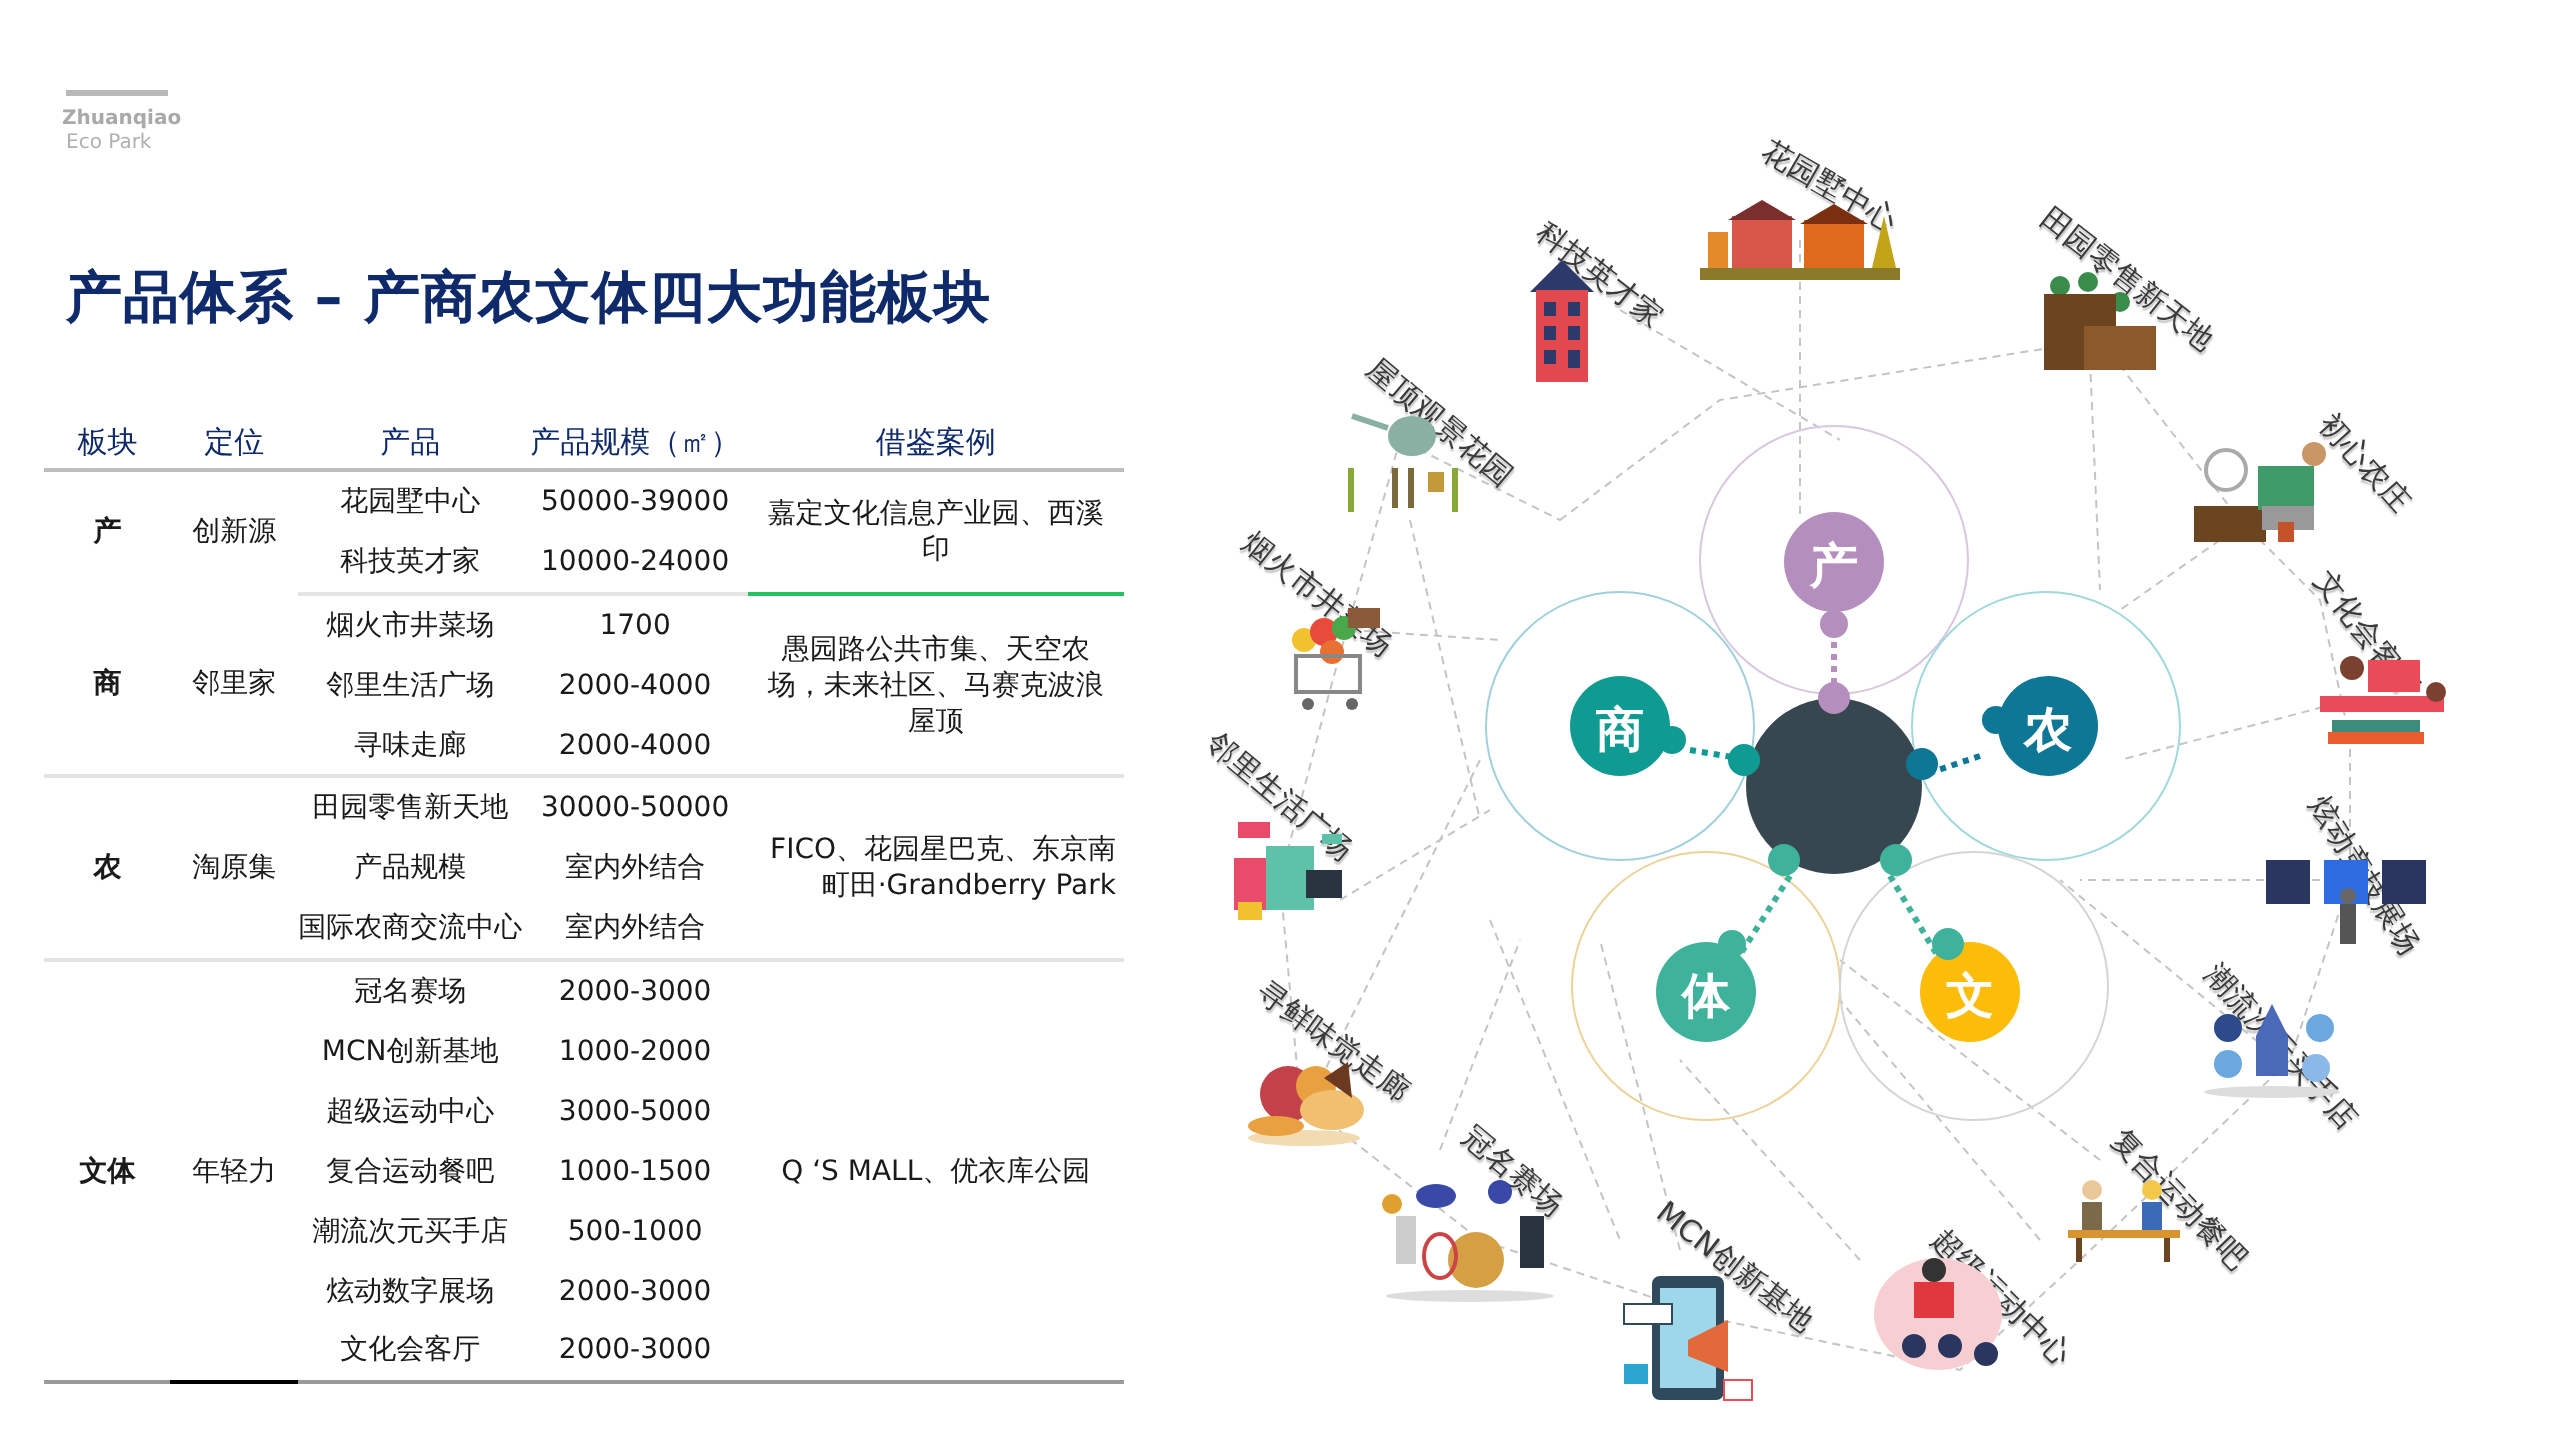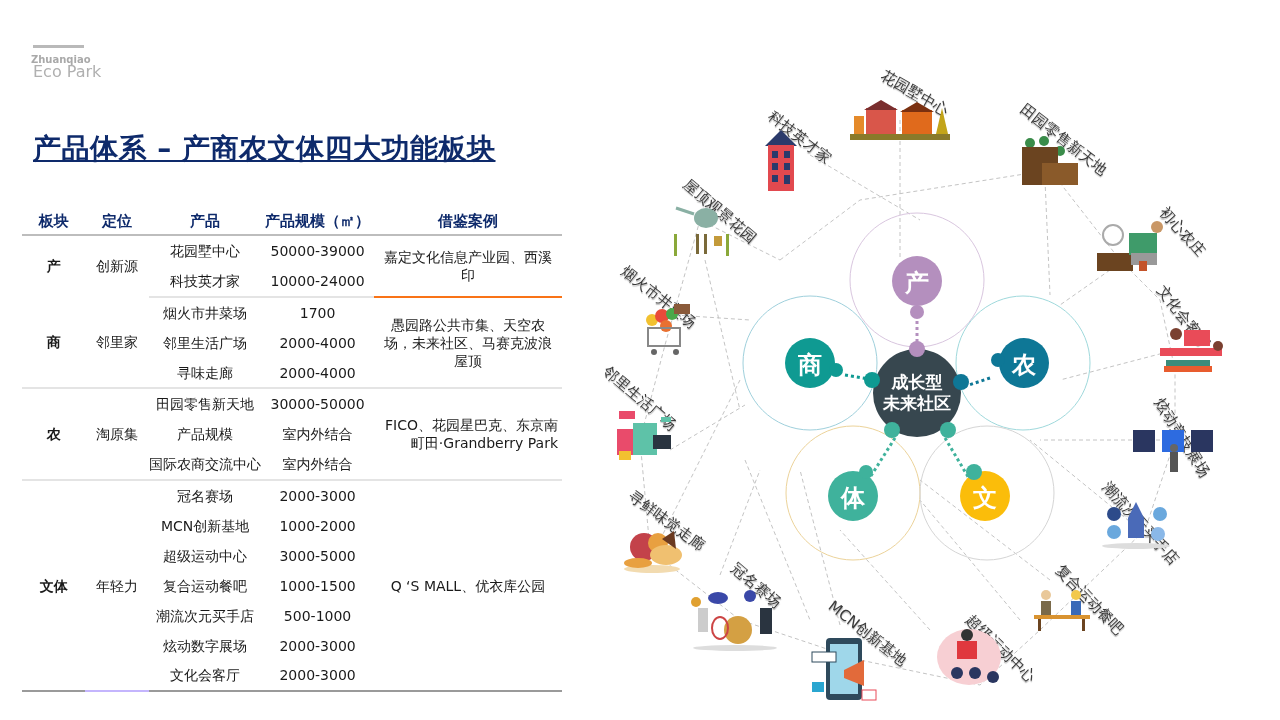--- a/index.html
+++ b/index.html
@@ -1,24 +1,24 @@
 <!DOCTYPE html>
 <html><head>
 <meta charset="utf-8">
 <style>
   html, body { margin:0; padding:0; }
   body { width:1280px; height:720px; background:#ffffff; position:relative; overflow:hidden;
          font-family:"DejaVu Sans","Liberation Sans",sans-serif; color:#1a1a1a; }
   .logo-bar { position:absolute; left:33px; top:45px; width:51px; height:3px; background:#b9b9b9; }
   .logo-l1 { position:absolute; left:31px; top:54px; font-size:10px; font-weight:bold; color:#a9a9a9; line-height:11px; }
-  .logo-l2 { position:absolute; left:33px; top:66px; font-size:16px; color:#b0b0b0; line-height:11px; }
-  .title { position:absolute; left:33px; top:130px; font-size:28px; font-weight:bold; color:#0e2a6b; letter-spacing:0.5px;text-decoration:underline; }
+  .logo-l2 { position:absolute; left:33px; top:66px; font-size:10px; color:#b0b0b0; line-height:11px; }
+  .title { position:absolute; left:33px; top:130px; font-size:28px; font-weight:bold; color:#0e2a6b; letter-spacing:0.5px; }
 
   table.prod { position:absolute; left:22px; top:208px; width:540px; border-collapse:collapse; font-size:14px; }
-  table.prod th { height:26px; font-size:15px; font-weight:bold; color:#0e2a6b; border-bottom:2px solid #bdbdbd; padding:0; text-align:center; }
+  table.prod th { height:26px; font-size:15px; font-weight:normal; color:#0e2a6b; border-bottom:2px solid #bdbdbd; padding:0; text-align:center; }
   table.prod td { text-align:center; height:29.9px; padding:0; line-height:18px; }
   table.prod tr.grp-end td { border-bottom:2px solid #e4e4e4; }
   table.prod tr.last td { border-bottom:2px solid #9a9a9a; }
   td.blk { font-weight:bold; width:62px; }
   td.pos { width:62px; }
   td.prd { width:110px; }
   td.scale { width:110px; }
   td.case { width:176px; padding:0 4px !important; }
 
   .diagram { position:absolute; left:600px; top:60px; width:680px; height:660px; }
@@ -45,21 +45,21 @@
       <th>借鉴案例</th>
     </tr>
   </thead>
   <tbody>
 
     <tr>
       <td class="blk" rowspan="2">产</td>
       <td class="pos" rowspan="2">创新源</td>
       <td class="prd">花园墅中心</td>
       <td class="scale">50000-39000</td>
-      <td class="case" rowspan="2" style="border-bottom:2px solid #f97316;">嘉定文化信息产业园、西溪印</td>
+      <td class="case" rowspan="2" style="border-bottom:2px solid #22c55e;">嘉定文化信息产业园、西溪印</td>
     </tr>
     <tr class="grp-end">
       <td class="prd">科技英才家</td>
       <td class="scale">10000-24000</td>
     </tr>
 
     <tr>
       <td class="blk" rowspan="3" style="border-bottom:2px solid #e4e4e4;">商</td>
       <td class="pos" rowspan="3" style="border-bottom:2px solid #e4e4e4;">邻里家</td>
       <td class="prd">烟火市井菜场</td>
@@ -86,21 +86,21 @@
       <td class="prd">产品规模</td>
       <td class="scale">室内外结合</td>
     </tr>
     <tr class="grp-end">
       <td class="prd">国际农商交流中心</td>
       <td class="scale">室内外结合</td>
     </tr>
 
     <tr>
       <td class="blk" rowspan="7" style="border-bottom:2px solid #9a9a9a;">文体</td>
-      <td class="pos" rowspan="7" style="border-bottom:2px solid #c4b5fd;">年轻力</td>
+      <td class="pos" rowspan="7" style="border-bottom:2px solid #000000;">年轻力</td>
       <td class="prd">冠名赛场</td>
       <td class="scale">2000-3000</td>
       <td class="case" rowspan="7" style="border-bottom:2px solid #9a9a9a;text-align:center;">Q ‘S MALL、优衣库公园</td>
     </tr>
     <tr>
       <td class="prd">MCN创新基地</td>
       <td class="scale">1000-2000</td>
     </tr>
     <tr>
       <td class="prd">超级运动中心</td>
@@ -177,24 +177,20 @@
     <circle cx="210" cy="303" r="25" fill="#0f9a92"></circle>
     <circle cx="236" cy="310" r="7" fill="#0f9a92"></circle>
     <circle cx="424" cy="303" r="25" fill="#0e7796"></circle>
     <circle cx="398" cy="300" r="7" fill="#0e7796"></circle>
     <circle cx="253" cy="436" r="25" fill="#3fb29c"></circle>
     <circle cx="266" cy="412" r="7" fill="#3fb29c"></circle>
     <circle cx="385" cy="436" r="25" fill="#fbbd0a"></circle>
     <circle cx="374" cy="412" r="8" fill="#3fb29c"></circle>
   </svg>
 
-  <div class="hub-text" style="left:273px;top:312px;width:88px;font-size:17px;line-height:21px;">
-    <div>成长型</div>
-    <div>未来社区</div>
-  </div>
   <div class="hub-text" style="left:297px;top:207px;width:40px;font-size:24px;">产</div>
   <div class="hub-text" style="left:190px;top:289px;width:40px;font-size:24px;">商</div>
   <div class="hub-text" style="left:404px;top:289px;width:40px;font-size:24px;">农</div>
   <div class="hub-text" style="left:233px;top:422px;width:40px;font-size:24px;">体</div>
   <div class="hub-text" style="left:365px;top:422px;width:40px;font-size:24px;">文</div>
 
   <div class="lbl" style="left:282px;top:5px;transform:rotate(30deg);">花园墅中心</div>
   <div class="lbl" style="left:422px;top:38px;transform:rotate(38deg);">田园零售新天地</div>
   <div class="lbl" style="left:562px;top:140px;transform:rotate(48deg);">初心农庄</div>
   <div class="lbl" style="left:560px;top:218px;transform:rotate(52deg);">文化会客厅</div>

